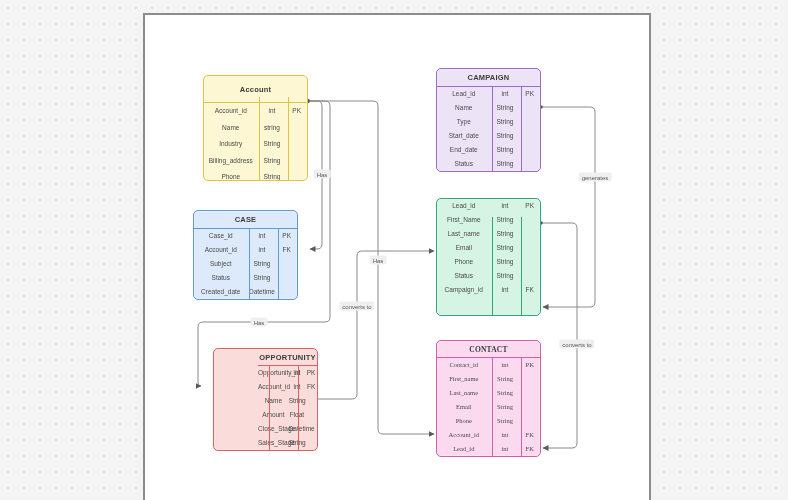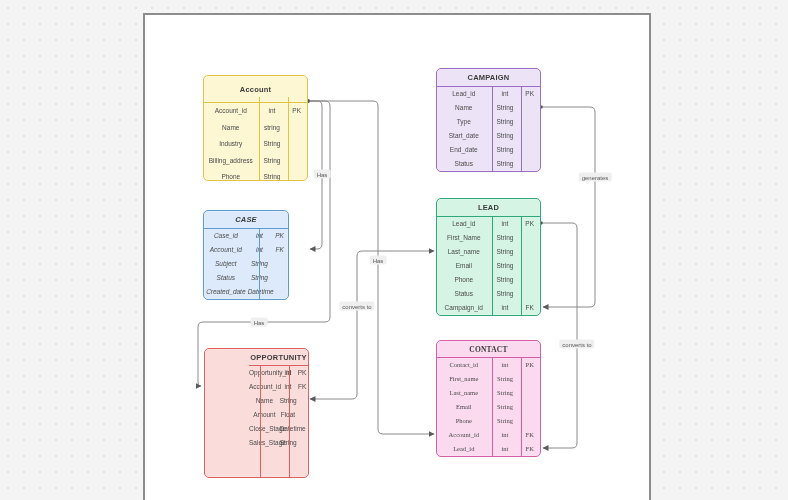--- a/index.html
+++ b/index.html
@@ -87,21 +87,21 @@
           <div class="erd-cell cell-key"></div>
         </div>
         <div class="erd-row" style="height: 16.5px;">
           <div class="erd-cell cell-name">Phone</div>
           <div class="erd-cell cell-type">String</div>
           <div class="erd-cell cell-key"></div>
         </div>
         <div class="v-divider" style="left: 55px; top: 21px; bottom: 0px;"></div>
         <div class="v-divider" style="left: 84px; top: 21px; bottom: 0px;"></div>
       </div>
-      <div class="erd-table" style="left: 203px; top: 210px; width: 86px; height: 90px; font-style: italic; --bc: #5E9BD3; --fill: #DCEAFB;">
+      <div class="erd-table" style="left: 193px; top: 210px; width: 105px; height: 90px; --bc: #5E9BD3; --fill: #DCEAFB;">
         <div class="erd-header" style="height: 18px;">CASE</div>
         <div class="erd-row" style="height: 14px;">
           <div class="erd-cell cell-name">Case_id</div>
           <div class="erd-cell cell-type">int</div>
           <div class="erd-cell cell-key">PK</div>
         </div>
         <div class="erd-row" style="height: 14px;">
           <div class="erd-cell cell-name">Account_id</div>
           <div class="erd-cell cell-type">int</div>
           <div class="erd-cell cell-key">FK</div>
@@ -117,21 +117,21 @@
           <div class="erd-cell cell-key"></div>
         </div>
         <div class="erd-row" style="height: 14px;">
           <div class="erd-cell cell-name">Created_date</div>
           <div class="erd-cell cell-type">Datetime</div>
           <div class="erd-cell cell-key"></div>
         </div>
         <div class="v-divider" style="left: 55px; top: 18px; bottom: 0px;"></div>
         <div class="v-divider" style="left: 84px; top: 18px; bottom: 0px;"></div>
       </div>
-      <div class="erd-table" style="left: 204px; top: 348px; width: 105px; height: 130px; padding-left: 44px; --bc: #DE5F5F; --fill: #FADCDA;">
+      <div class="erd-table" style="left: 213px; top: 348px; width: 105px; height: 103px; padding-left: 44px; --bc: #DE5F5F; --fill: #FADCDA;">
         <div class="erd-header" style="height: 17px;">OPPORTUNITY</div>
         <div class="erd-row" style="height: 14px;">
           <div class="erd-cell cell-name">Opportunity_id</div>
           <div class="erd-cell cell-type">int</div>
           <div class="erd-cell cell-key">PK</div>
         </div>
         <div class="erd-row" style="height: 14px;">
           <div class="erd-cell cell-name">Account_id</div>
           <div class="erd-cell cell-type">int</div>
           <div class="erd-cell cell-key">FK</div>
@@ -188,21 +188,20 @@
         </div>
         <div class="erd-row" style="height: 14px;">
           <div class="erd-cell cell-name">Status</div>
           <div class="erd-cell cell-type">String</div>
           <div class="erd-cell cell-key"></div>
         </div>
         <div class="v-divider" style="left: 55px; top: 18px; bottom: 0px;"></div>
         <div class="v-divider" style="left: 84px; top: 18px; bottom: 0px;"></div>
       </div>
       <div class="erd-table" style="left: 436px; top: 198px; width: 105px; height: 118px; --bc: #2EA878; --fill: #D6F4E4;">
-        <div class="erd-header" style="height: 18px;">LEAD</div>
         <div class="erd-row" style="height: 14px;">
           <div class="erd-cell cell-name">Lead_id</div>
           <div class="erd-cell cell-type">int</div>
           <div class="erd-cell cell-key">PK</div>
         </div>
         <div class="erd-row" style="height: 14px;">
           <div class="erd-cell cell-name">First_Name</div>
           <div class="erd-cell cell-type">String</div>
           <div class="erd-cell cell-key"></div>
         </div>

